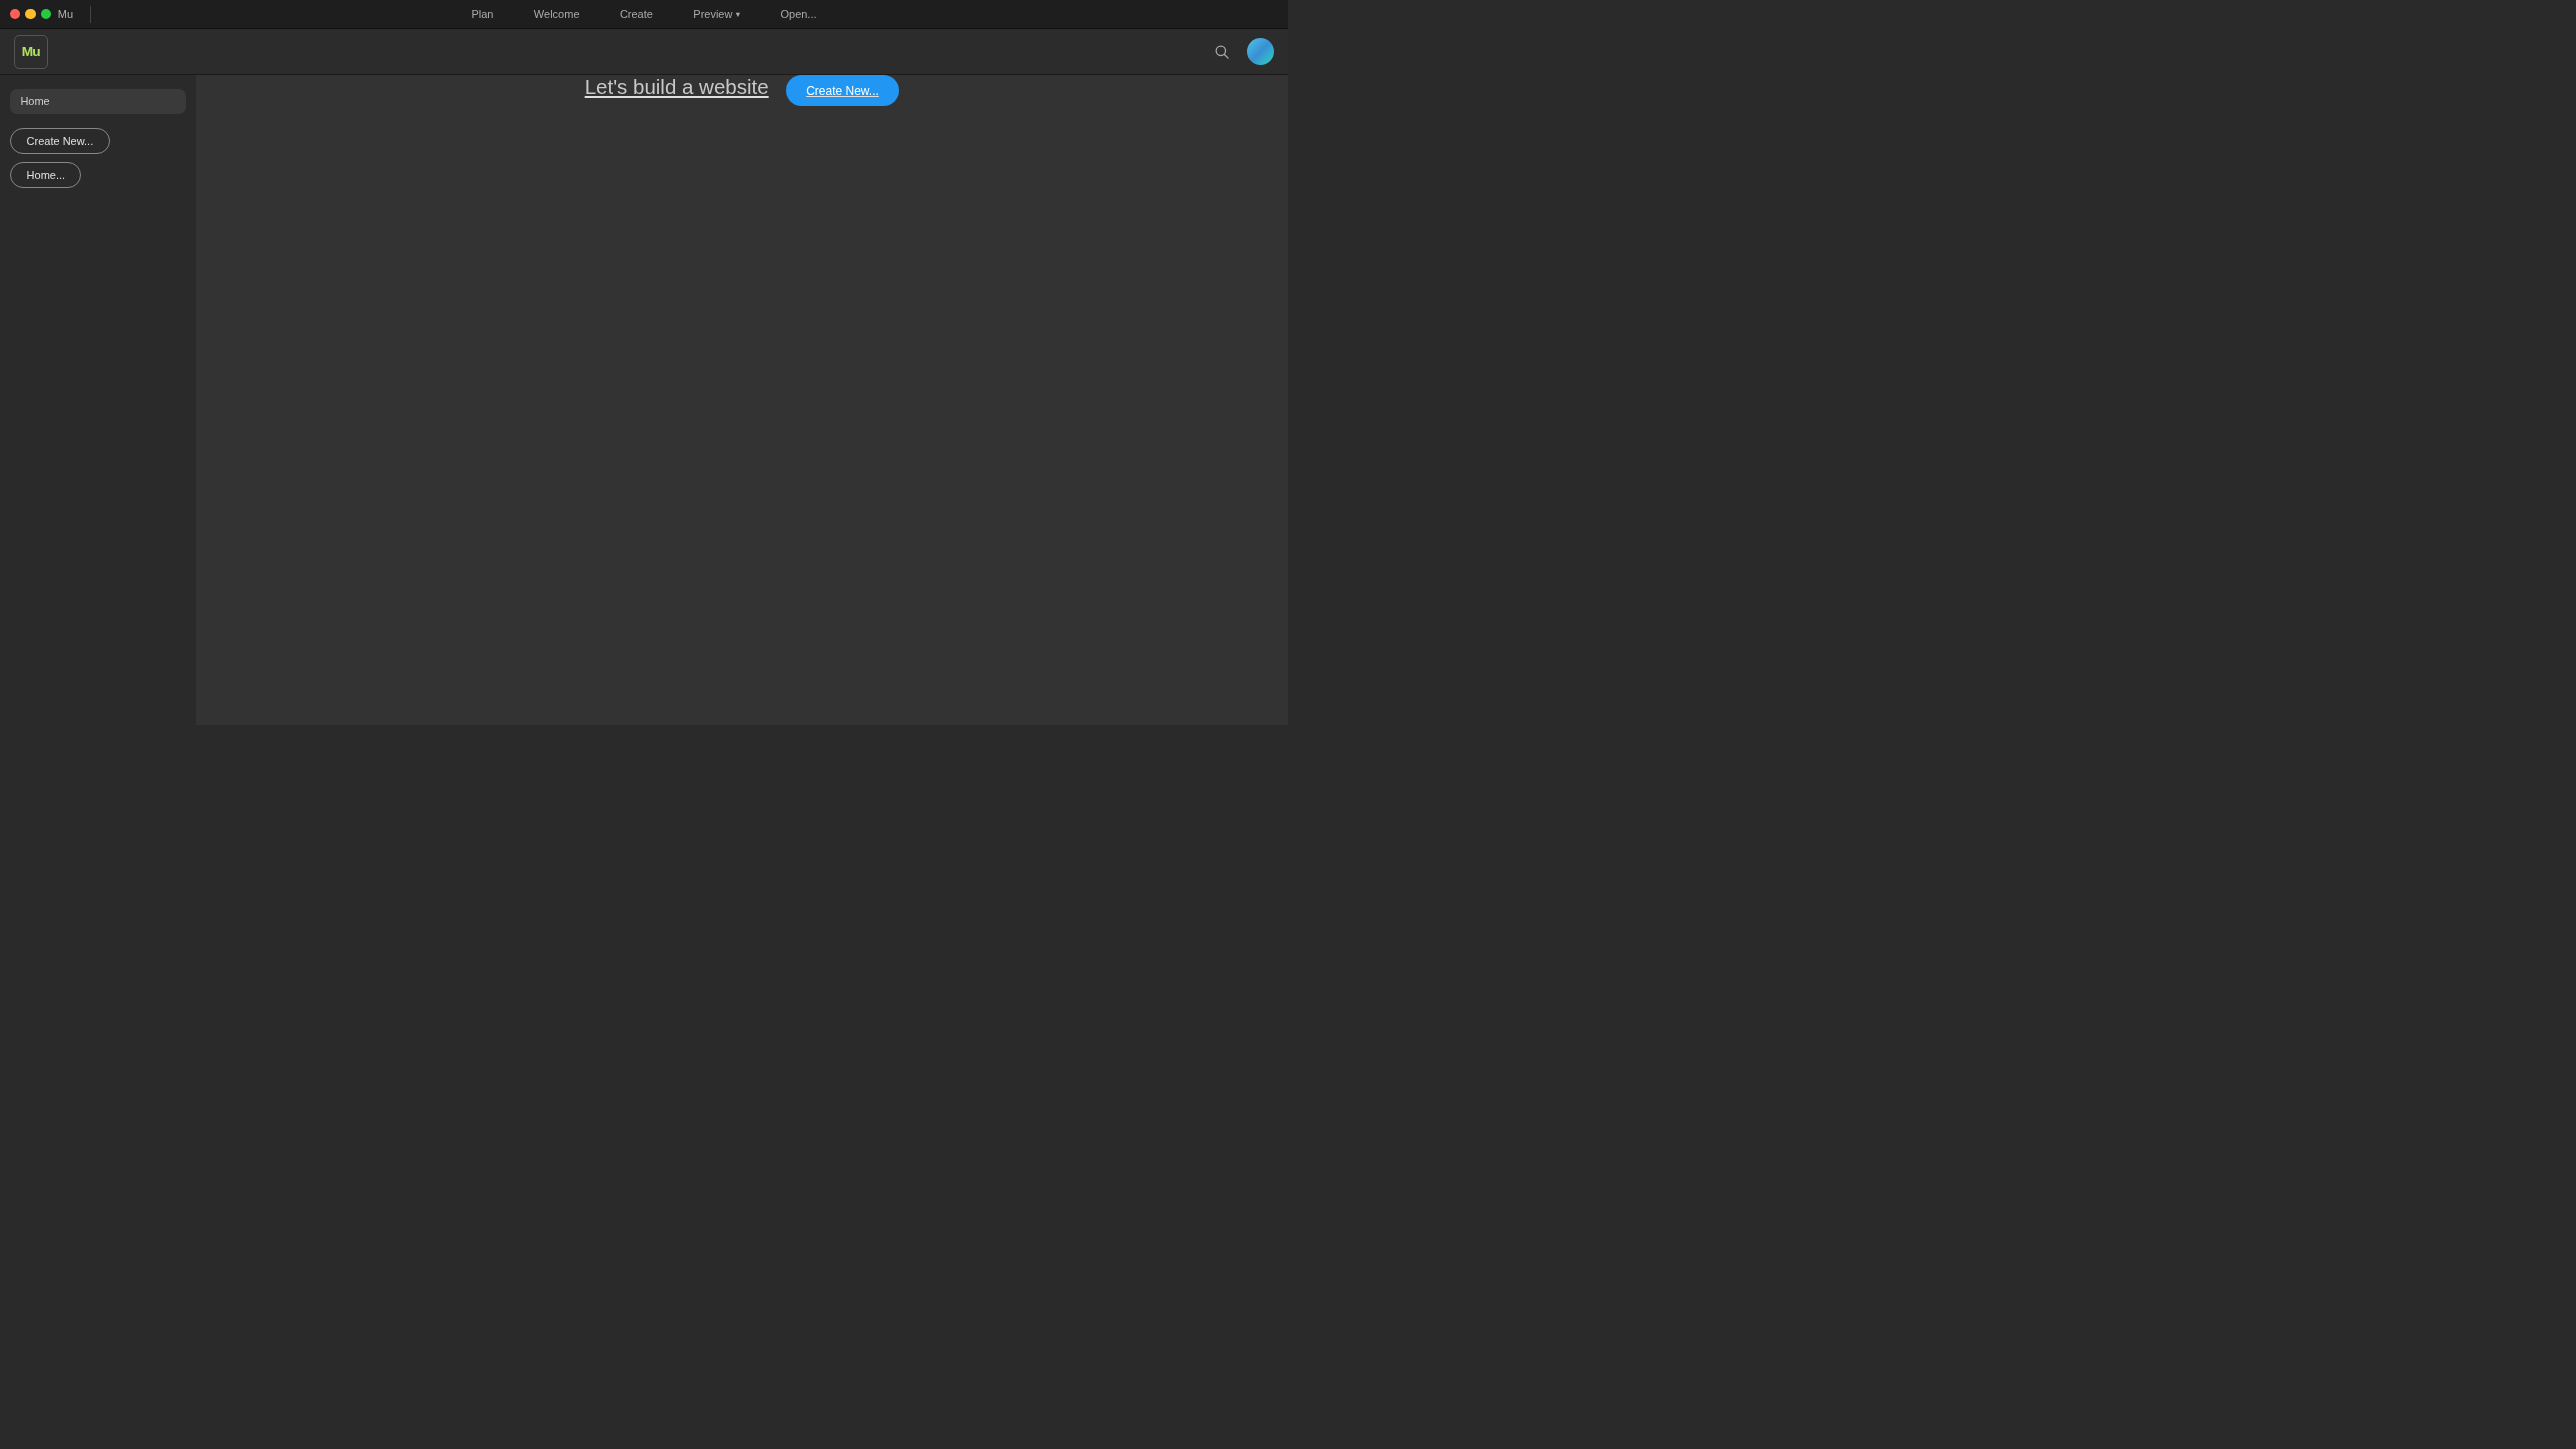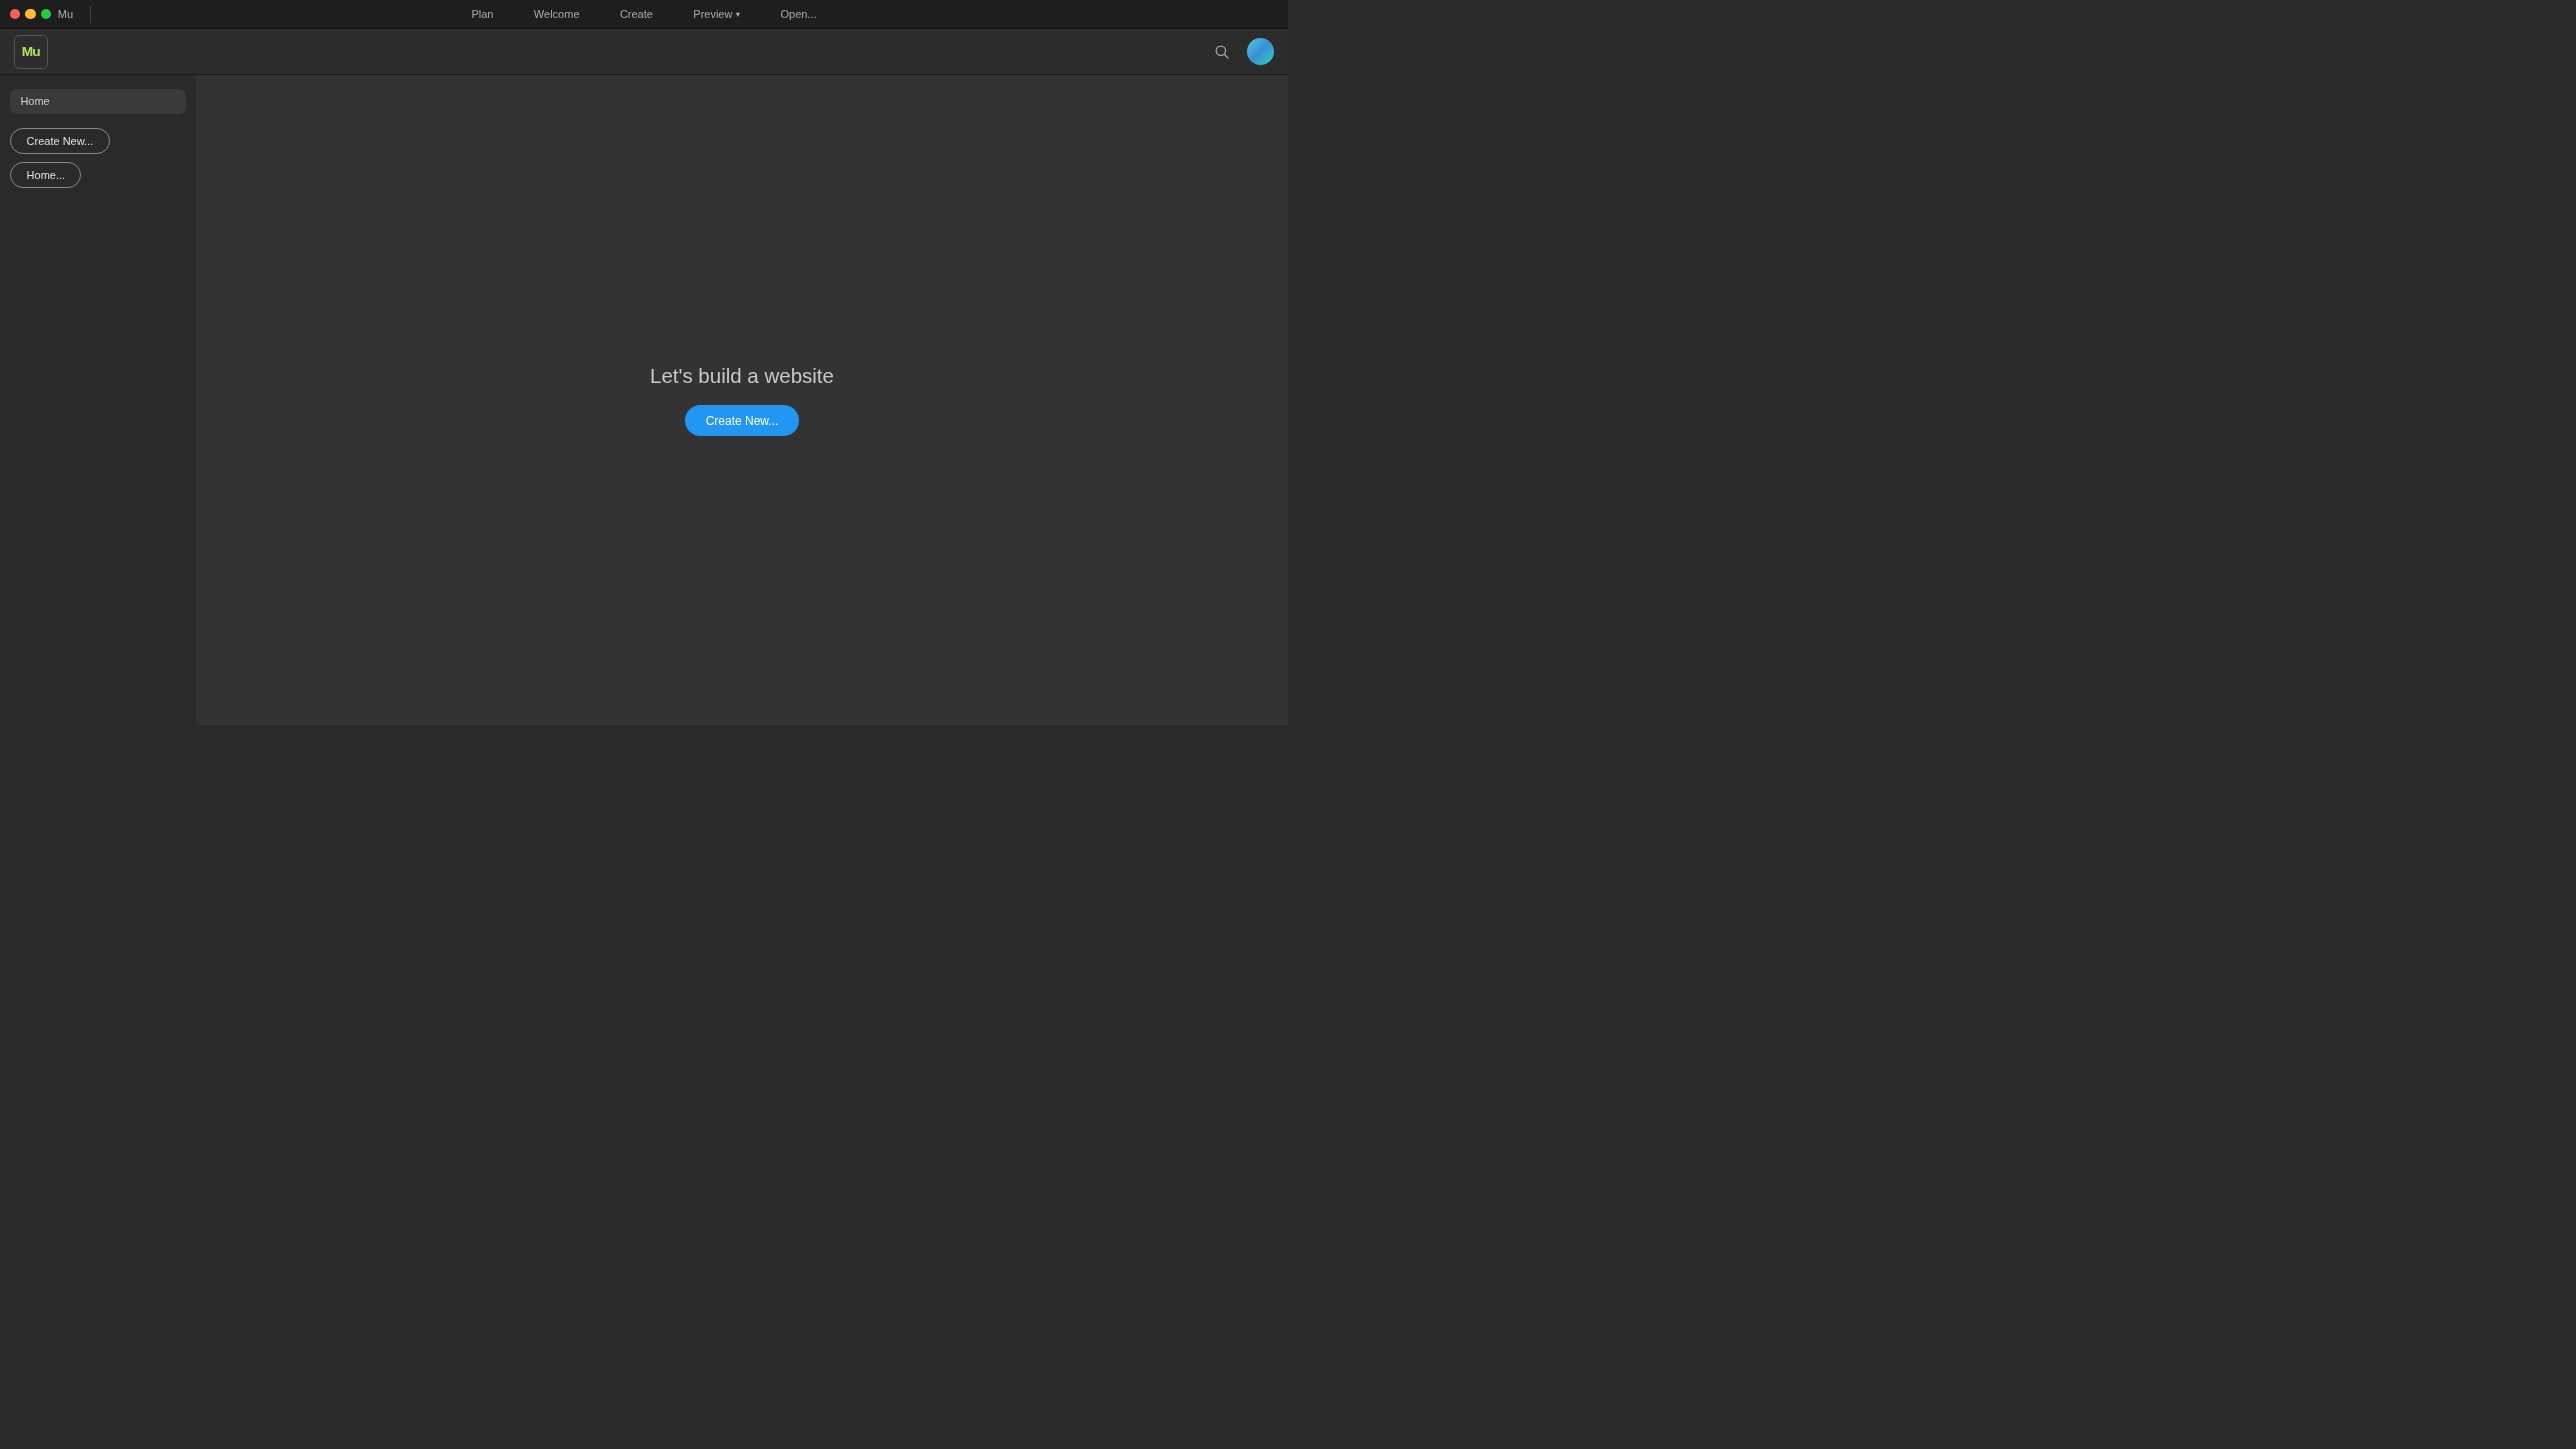--- a/index.html
+++ b/index.html
@@ -210,25 +210,26 @@
 
     .welcome-text {
       font-size: 19px;
       font-weight: 300;
       color: #d8d8d8;
       text-align: center;
     }
 
     .center-content {
       display: flex;
-      flex-direction: column;
-      align-items: center;
+      flex-direction: row;
+      align-items: flex-start;
       justify-content: center;
       flex: 1;
       gap: 17px;
+      text-decoration: underline;
     }
 
     .build-text {
       font-size: 20.5px;
       font-weight: 300;
       color: #c8c8c8;
       text-align: center;
     }
 
     .btn-create-main {

